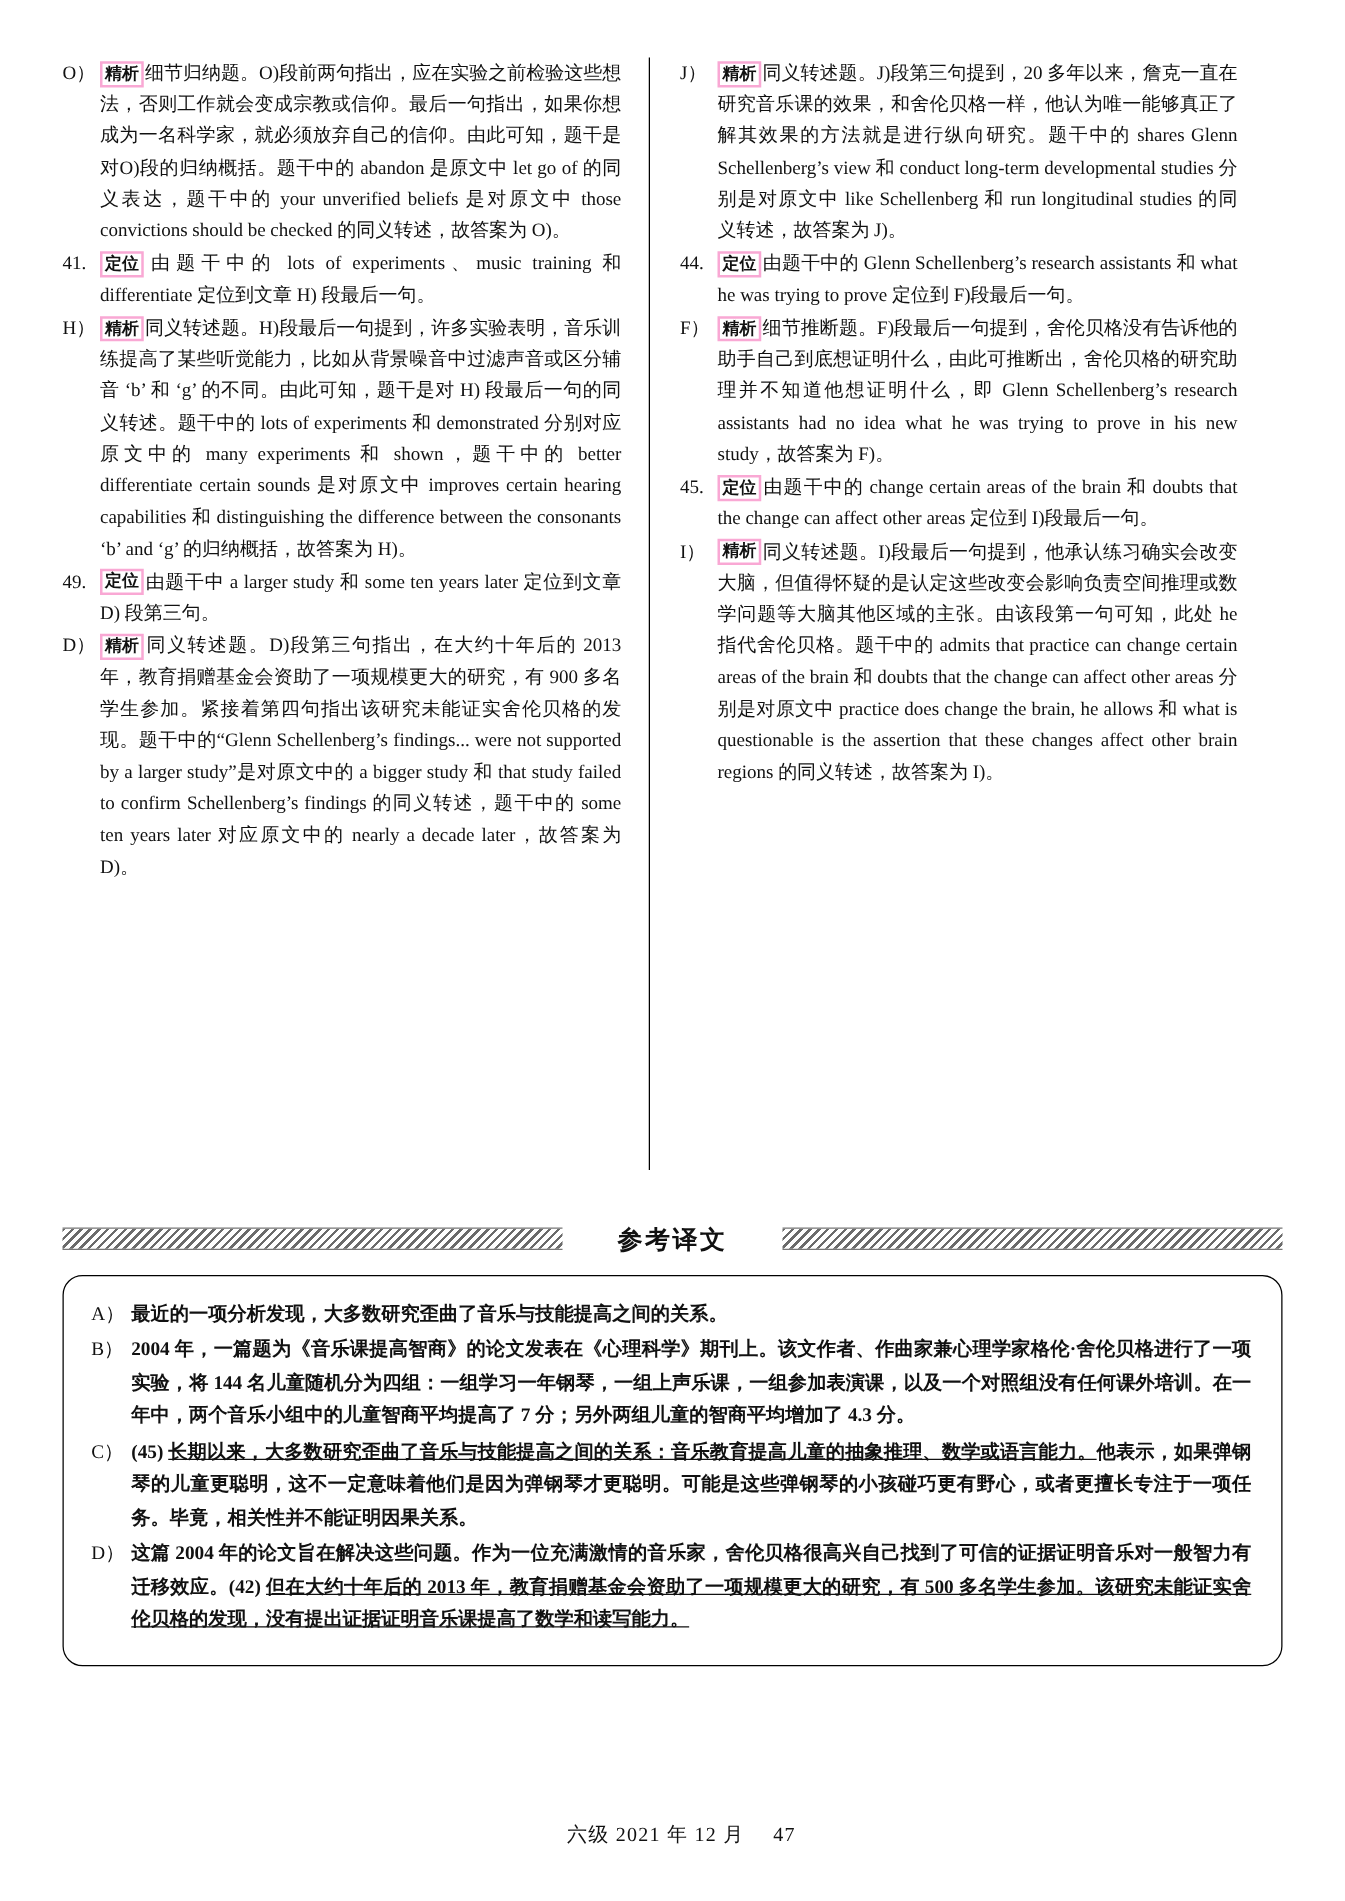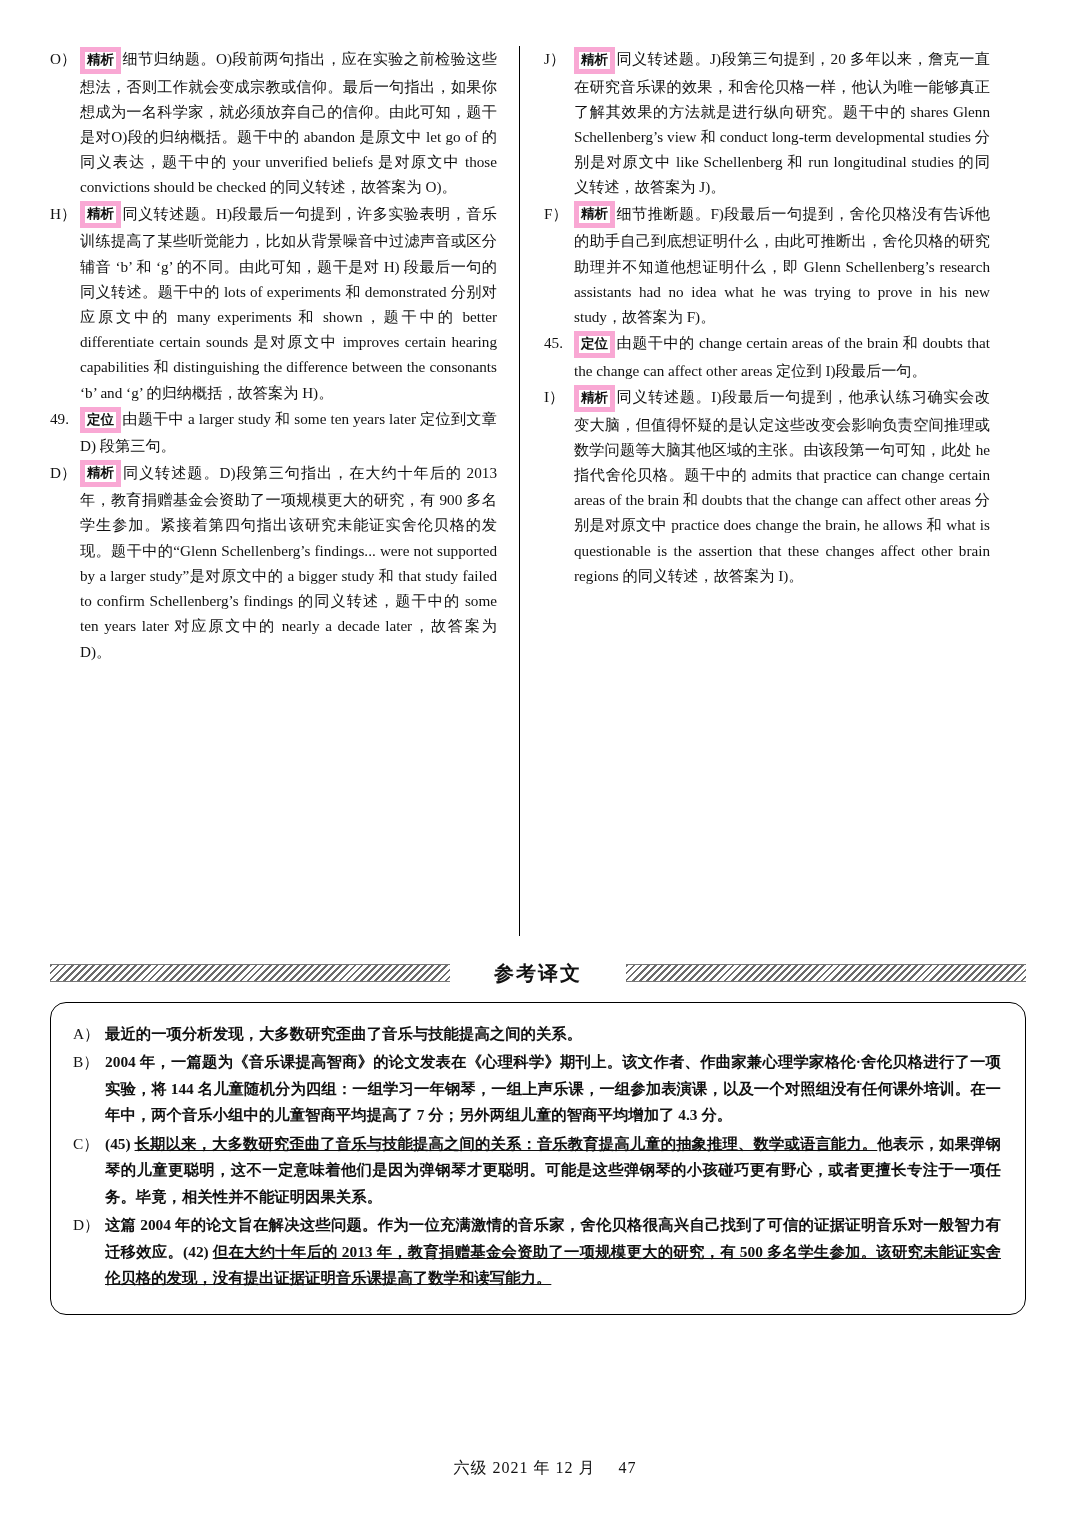--- a/index.html
+++ b/index.html
@@ -52,33 +52,33 @@
     white-space: nowrap;
   }
   .body-text {
     flex: 1 1 auto;
     text-align: justify;
     text-justify: inter-character;
     text-align-last: left;
   }
   .tag {
     display: inline-block;
-    border: 5px solid #f9a8d4;
+    border: 2px solid #f9a8d4;
     padding: 0 2px;
     font-size: 13.5px;
     line-height: 1.25;
     margin-right: 1px;
     vertical-align: 2%;
     font-family: "Liberation Sans", sans-serif;
     font-weight: bold;
   }
   
   .section-head {
     position: relative;
-    margin-top: 22px;
+    margin-top: 40px;
     height: 30px;
     display: flex;
     align-items: center;
     justify-content: center;
   }
   .hatch {
     position: absolute;
     top: 50%;
     transform: translateY(-50%);
     height: 16px;
@@ -147,20 +147,24 @@
 
   <div class="columns">
 
     <div class="col left">
 
       <div class="entry">
         <span class="marker">O）</span>
         <span class="body-text"><span class="tag">精析</span><span>细节归纳题。O)段前两句指出，应在实验之前检验这些想法，否则工作就会变成宗教或信仰。最后一句指出，如果你想成为一名科学家，就必须放弃自己的信仰。由此可知，题干是对O)段的归纳概括。题干中的 abandon 是原文中 let go of 的同义表达，题干中的 your unverified beliefs 是对原文中 those convictions should be checked 的同义转述，故答案为 O)。</span></span>
       </div>
 
+      <div class="entry">
+        <span class="marker">41.</span>
+        <span class="body-text"><span class="tag">定位</span><span>由题干中的 lots of experiments、music training 和 differentiate 定位到文章 H) 段最后一句。</span></span>
+      </div>
 
       <div class="entry">
         <span class="marker">H）</span>
         <span class="body-text"><span class="tag">精析</span><span>同义转述题。H)段最后一句提到，许多实验表明，音乐训练提高了某些听觉能力，比如从背景噪音中过滤声音或区分辅音 ‘b’ 和 ‘g’ 的不同。由此可知，题干是对 H) 段最后一句的同义转述。题干中的 lots of experiments 和 demonstrated 分别对应原文中的 many experiments 和 shown，题干中的 better differentiate certain sounds 是对原文中 improves certain hearing capabilities 和 distinguishing the difference between the consonants ‘b’ and ‘g’ 的归纳概括，故答案为 H)。</span></span>
       </div>
 
       <div class="entry">
         <span class="marker">49.</span>
         <span class="body-text"><span class="tag">定位</span><span>由题干中 a larger study 和 some ten years later 定位到文章 D) 段第三句。</span></span>
       </div>
@@ -173,20 +177,24 @@
     </div>
 
     <div class="col right">
 
 
       <div class="entry">
         <span class="marker">J）</span>
         <span class="body-text"><span class="tag">精析</span><span>同义转述题。J)段第三句提到，20 多年以来，詹克一直在研究音乐课的效果，和舍伦贝格一样，他认为唯一能够真正了解其效果的方法就是进行纵向研究。题干中的 shares Glenn Schellenberg’s view 和 conduct long-term developmental studies 分别是对原文中 like Schellenberg 和 run longitudinal studies 的同义转述，故答案为 J)。</span></span>
       </div>
 
+      <div class="entry">
+        <span class="marker">44.</span>
+        <span class="body-text"><span class="tag">定位</span><span>由题干中的 Glenn Schellenberg’s research assistants 和 what he was trying to prove 定位到 F)段最后一句。</span></span>
+      </div>
 
       <div class="entry">
         <span class="marker">F）</span>
         <span class="body-text"><span class="tag">精析</span><span>细节推断题。F)段最后一句提到，舍伦贝格没有告诉他的助手自己到底想证明什么，由此可推断出，舍伦贝格的研究助理并不知道他想证明什么，即 Glenn Schellenberg’s research assistants had no idea what he was trying to prove in his new study，故答案为 F)。</span></span>
       </div>
 
       <div class="entry">
         <span class="marker">45.</span>
         <span class="body-text"><span class="tag">定位</span><span>由题干中的 change certain areas of the brain 和 doubts that the change can affect other areas 定位到 I)段最后一句。</span></span>
       </div>

